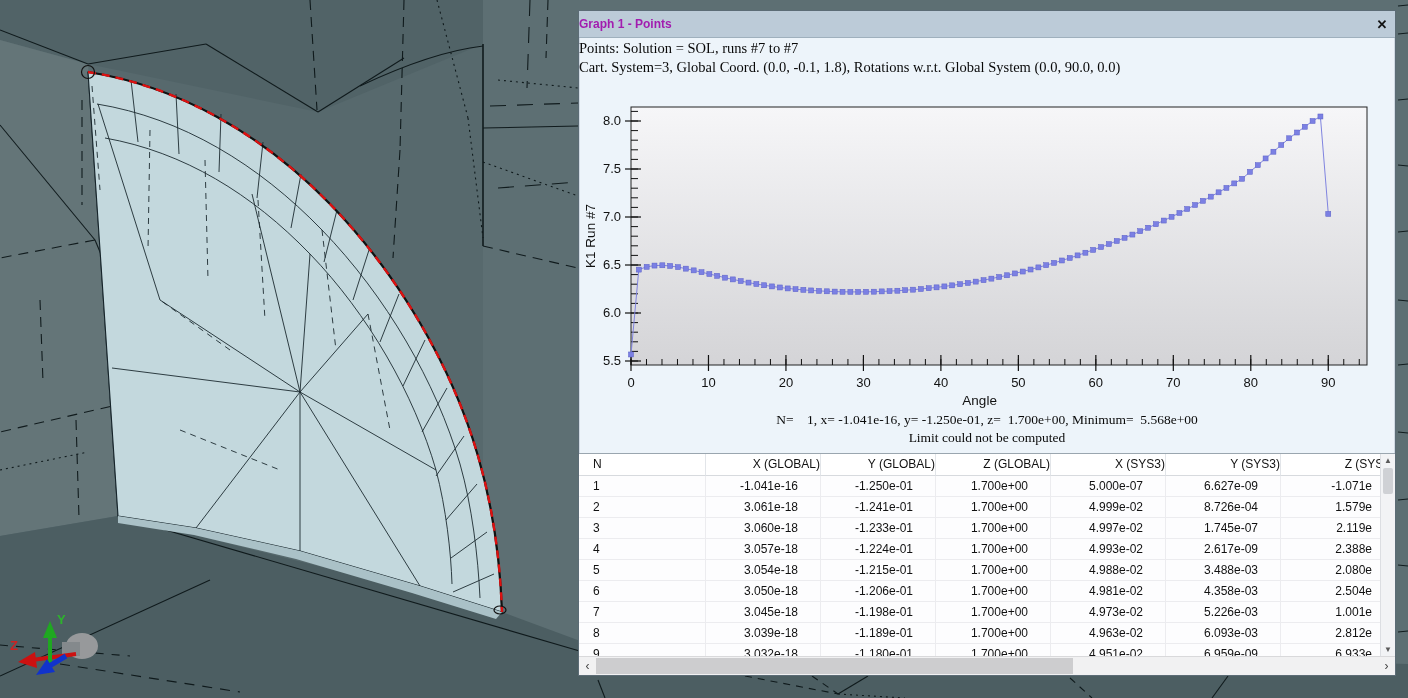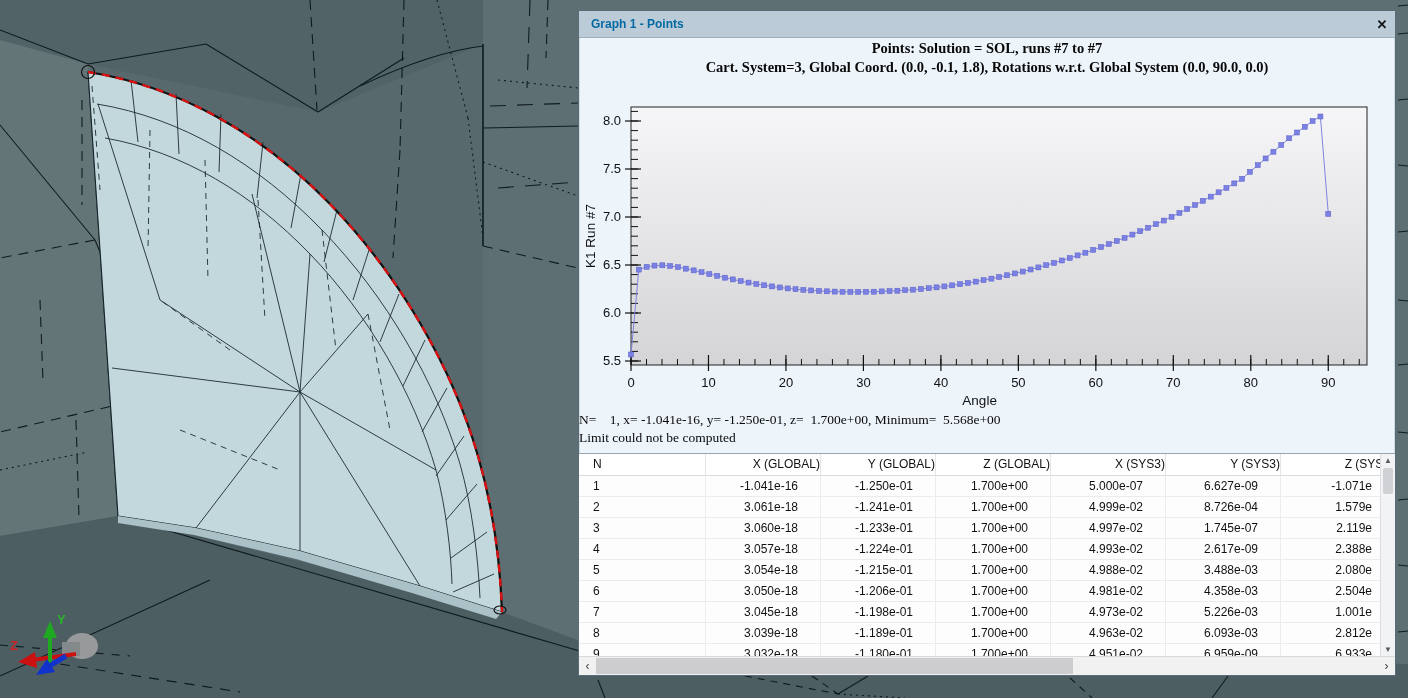--- a/index.html
+++ b/index.html
@@ -6,28 +6,28 @@
             font-family:"Liberation Sans",sans-serif;}
   #stage{position:relative;width:1408px;height:698px;}
   #viewport-svg{position:absolute;left:0;top:0;}
 
   
   .window{position:absolute;left:578px;top:10px;width:818px;height:666px;
           background:#edf4fa;border:1px solid #5c6c76;box-sizing:border-box;
           box-shadow:0 0 0 1px #cfd9e2 inset;}
   .titlebar{position:absolute;left:0;top:0;right:0;height:26px;background:#bccbd8;
             border-bottom:1px solid #9fb0bd;display:flex;align-items:center;}
-  .titlebar .title{font-size:12px;font-weight:bold;color:#0369a1;padding-left:12px;flex:1;}
+  .titlebar .title{font-size:12px;font-weight:bold;color:#a21caf;padding-left:0;flex:1;}
   .titlebar .close{width:26px;text-align:center;font-size:13px;font-weight:bold;color:#111;cursor:default;}
 
-  .chart-header{position:absolute;left:0;top:28px;right:0;text-align:center;
-                font-family:"Liberation Serif",serif;font-size:14.5px;color:#090909;line-height:1.32;font-weight:bold;}
+  .chart-header{position:absolute;left:0;top:28px;right:0;
+                font-family:"Liberation Serif",serif;font-size:14.5px;color:#090909;line-height:1.32;}
   .chart-header div{white-space:pre;}
   #chartsvg{position:absolute;left:2px;top:88px;}
-  .chart-footer{position:absolute;left:0;top:400px;right:0;
+  .chart-footer{position:absolute;left:0;top:400px;right:0;text-align:center;
                 font-family:"Liberation Serif",serif;font-size:13.5px;color:#090909;line-height:1.36;}
   .chart-footer div{white-space:pre;}
 
   
   .table-area{position:absolute;left:0;top:442px;right:0;bottom:0;background:#fdfdfe;
               border-top:1px solid #9aa6af;overflow:hidden;}
   .tgrid{display:grid;grid-template-columns:127px 115px 115px 115px 115px 115px 114px;}
   .thead .cell{height:21px;line-height:21px;font-size:12px;color:#111;text-align:right;
                border-right:1px solid #e2e5e9;border-bottom:1px solid #d7dade;background:#fff;}
   .thead .cell:first-child{text-align:left;padding-left:14px;}

